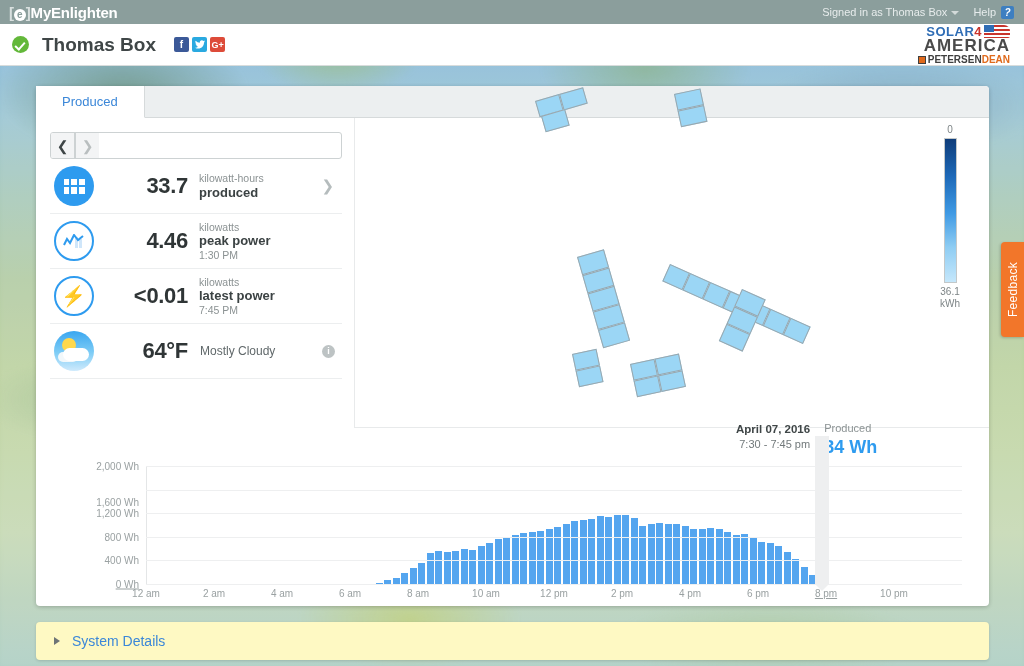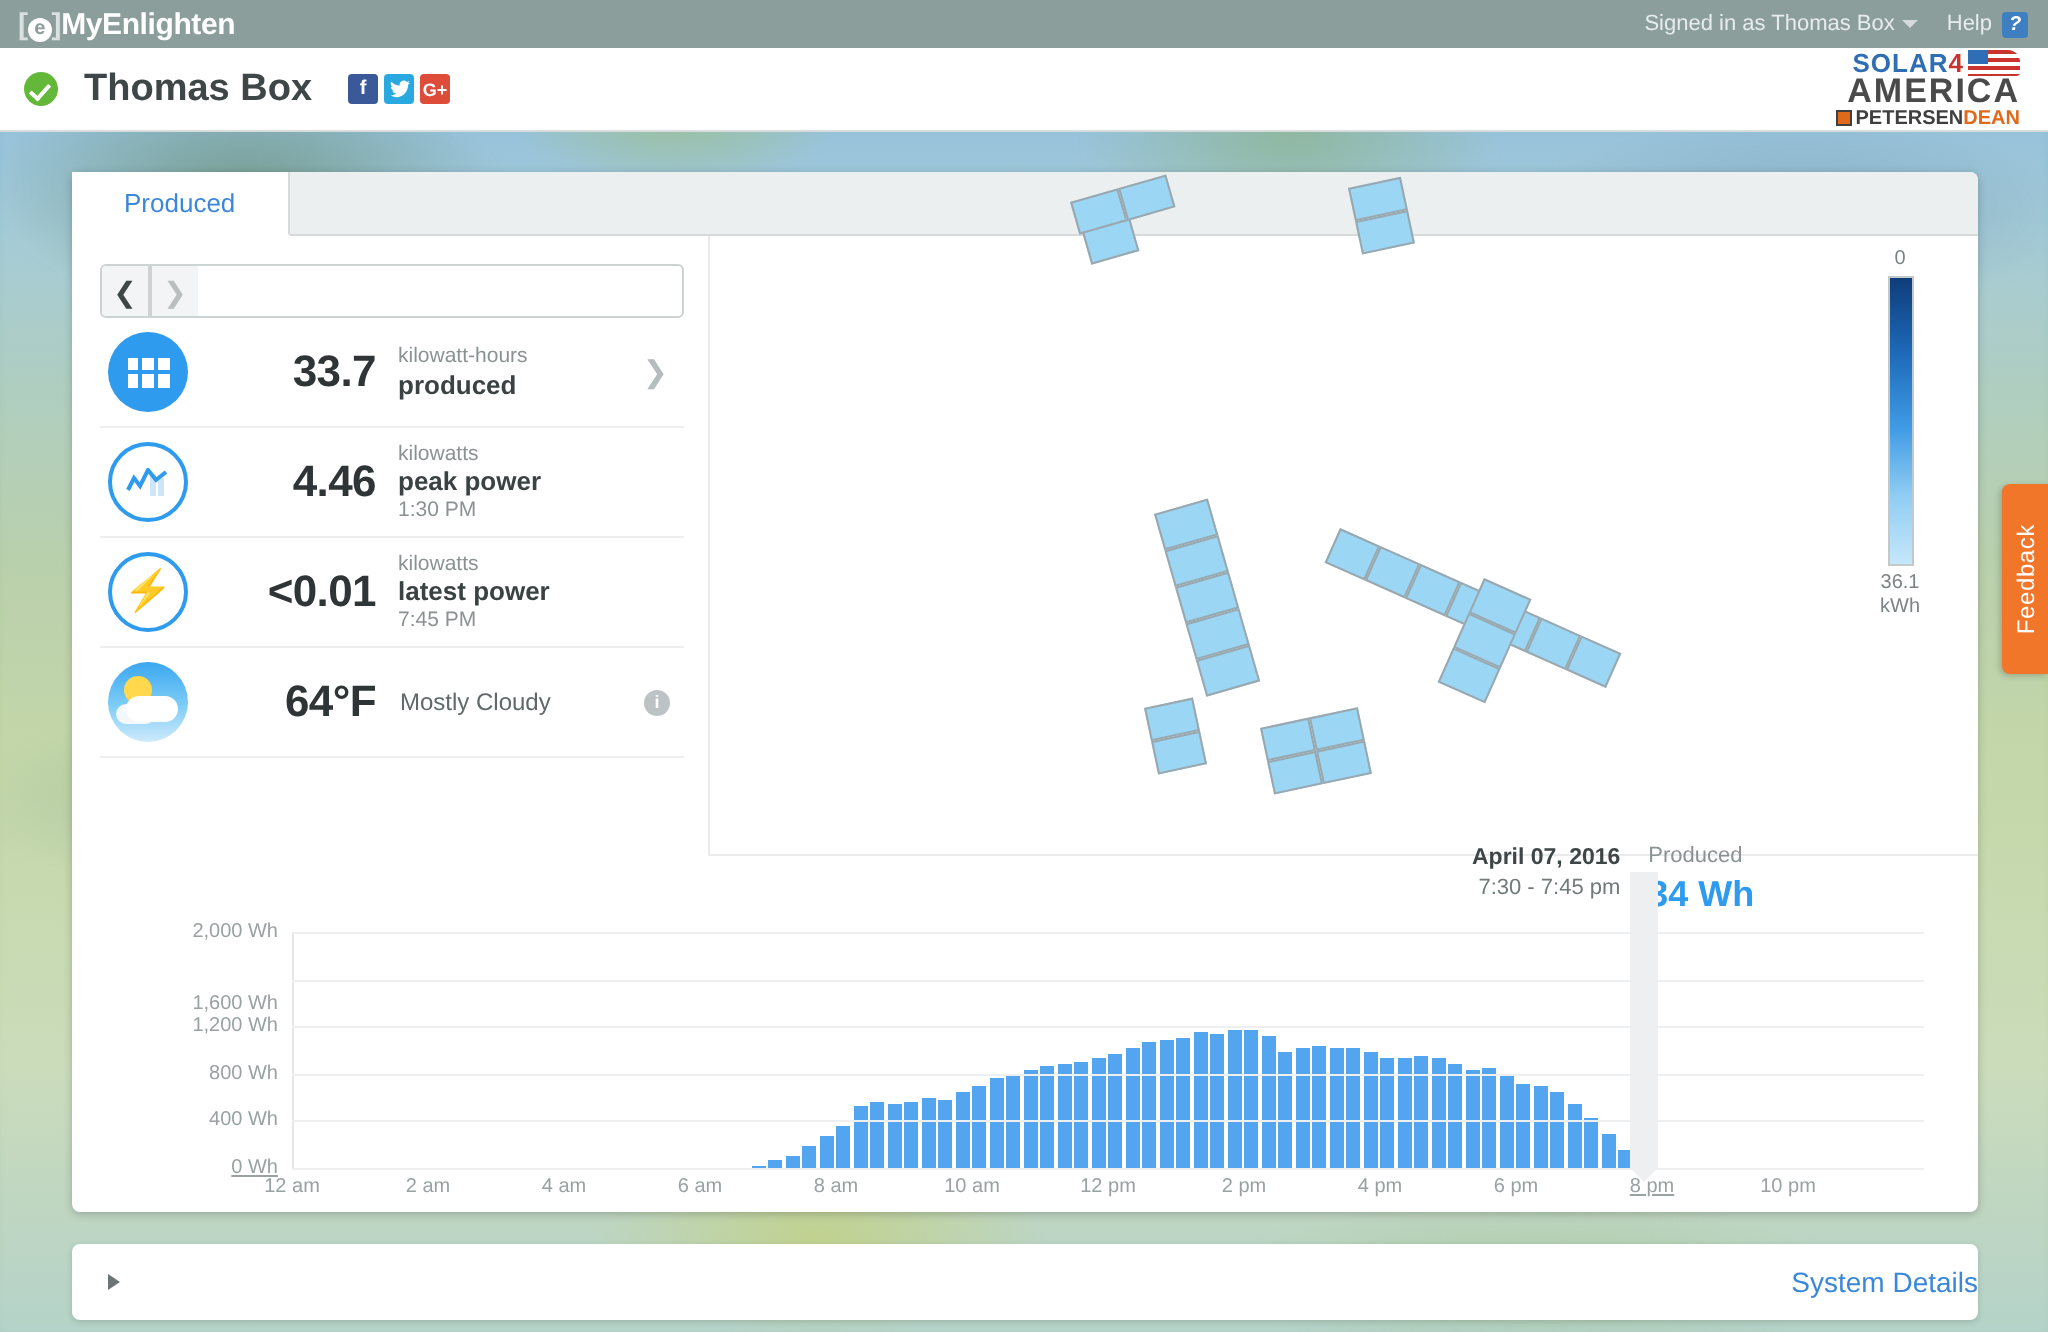--- a/index.html
+++ b/index.html
@@ -182,22 +182,22 @@
         border-top:7px solid #eeeff0; }
 
   
   .feedback { position:absolute; right:0; top:242px; width:23px; height:95px;
               background:#f2762a; border-radius:4px 0 0 4px; color:#fff;
               font-size:12px; display:flex; align-items:center; justify-content:center;
               z-index:50; box-shadow:-1px 1px 3px rgba(0,0,0,.2); }
   .feedback span { writing-mode:vertical-rl; transform:rotate(180deg); letter-spacing:.3px; }
 
   .sysdet { position:absolute; left:36px; top:622px; width:953px; height:38px;
-            background:#ffffff; border-radius:4px; display:flex; align-items:center;
-            z-index:20; box-shadow:0 1px 3px rgba(0,0,0,.15);justify-content:space-between; }
+            background:#fef9c3; border-radius:4px; display:flex; align-items:center;
+            z-index:20; box-shadow:0 1px 3px rgba(0,0,0,.15); }
   .tri { margin-left:18px; width:0;height:0; border-top:4px solid transparent;
          border-bottom:4px solid transparent; border-left:6px solid #6d7476; }
   .sysdet .lbl { margin-left:12px; font-size:14px; color:#3b87d8; }
 </style>
 </head>
 <body>
 
 <div class="bg-tex"></div>
 
 <div class="topbar">

